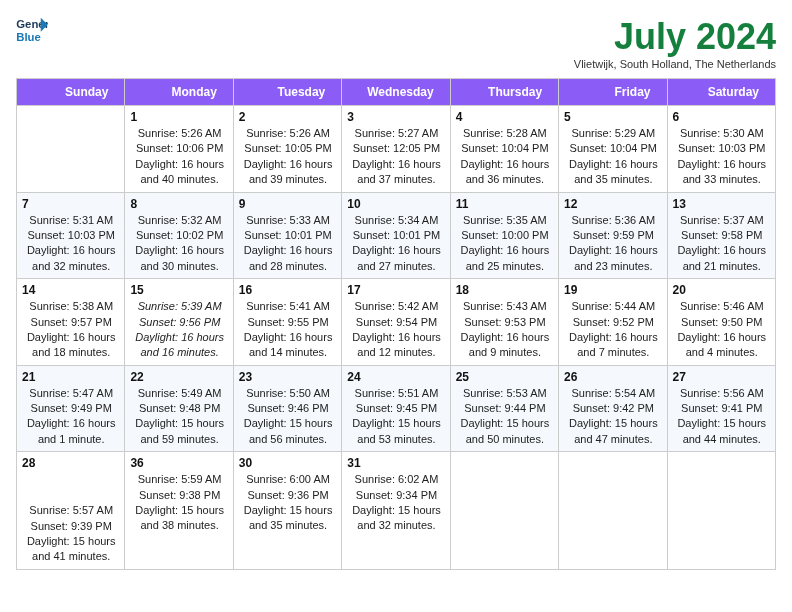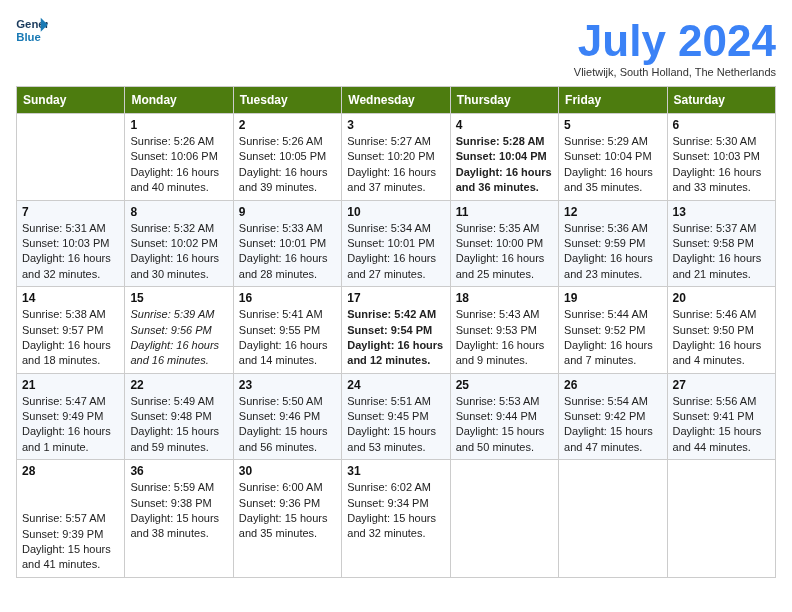--- a/index.html
+++ b/index.html
@@ -20,38 +20,38 @@
       display: flex;
       align-items: center;
       gap: 4px;
     }
     .logo-icon {
       width: 32px;
       height: 28px;
     }
     .title-block { text-align: right; }
     .month-title {
-      font-size: 44px;
+      font-size: 36px;
       font-weight: bold;
-      color: #3b82f6;
+      color: #15803d;
     }
     .location {
       font-size: 11px;
       color: #333;
     }
     table {
       width: 100%;
       border-collapse: collapse;
       font-size: 11px;
     }
     thead tr th {
-      background: #4d7c0f;
+      background: #8b5cf6;
       color: #fff;
-      padding: 6px 6px;
-      text-align: left;
+      padding: 6px 16px;
+      text-align: right;
       font-size: 12px;
       font-weight: bold;
       border: 1px solid #ccc;
     }
     tbody tr td {
       border: 1px solid #ccc;
       vertical-align: top;
       padding: 4px 4px 4px 5px;
       height: 72px;
       width: 107px;
@@ -62,20 +62,21 @@
     }
     .day-number {
       font-weight: bold;
       font-size: 12px;
       margin-bottom: 2px;
       color: #111;
     }
     .day-info {
       color: #222;
       line-height: 1.4;
+      text-align: center;
     }
     td.empty { background: #fff; }
     tbody tr:nth-child(even) td.empty { background: #f5f8fc; }
   </style>
 </head>
 <body>
 
 <div class="header">
   <div class="logo">
     <svg class="logo-icon" viewBox="0 0 36 32">
@@ -115,27 +116,27 @@
         <td>
           <div class="day-number">2</div>
           <div class="day-info" style="white-space: pre-line;">Sunrise: 5:26 AM
 Sunset: 10:05 PM
 Daylight: 16 hours
 and 39 minutes.</div>
         </td>
         <td>
           <div class="day-number">3</div>
           <div class="day-info" style="white-space: pre-line;">Sunrise: 5:27 AM
-Sunset: 10:20 PM
+Sunset: 12:05 PM
 Daylight: 16 hours
 and 37 minutes.</div>
         </td>
         <td>
           <div class="day-number">4</div>
-          <div class="day-info" style="white-space: pre-line; font-weight: bold;">Sunrise: 5:28 AM
+          <div class="day-info" style="white-space: pre-line;">Sunrise: 5:28 AM
 Sunset: 10:04 PM
 Daylight: 16 hours
 and 36 minutes.</div>
         </td>
         <td>
           <div class="day-number">5</div>
           <div class="day-info" style="white-space: pre-line;">Sunrise: 5:29 AM
 Sunset: 10:04 PM
 Daylight: 16 hours
 and 35 minutes.</div>
@@ -216,21 +217,21 @@
         </td>
         <td>
           <div class="day-number">16</div>
           <div class="day-info" style="white-space: pre-line;">Sunrise: 5:41 AM
 Sunset: 9:55 PM
 Daylight: 16 hours
 and 14 minutes.</div>
         </td>
         <td>
           <div class="day-number">17</div>
-          <div class="day-info" style="white-space: pre-line; font-weight: bold;">Sunrise: 5:42 AM
+          <div class="day-info" style="white-space: pre-line;">Sunrise: 5:42 AM
 Sunset: 9:54 PM
 Daylight: 16 hours
 and 12 minutes.</div>
         </td>
         <td>
           <div class="day-number">18</div>
           <div class="day-info" style="white-space: pre-line;">Sunrise: 5:43 AM
 Sunset: 9:53 PM
 Daylight: 16 hours
 and 9 minutes.</div>

